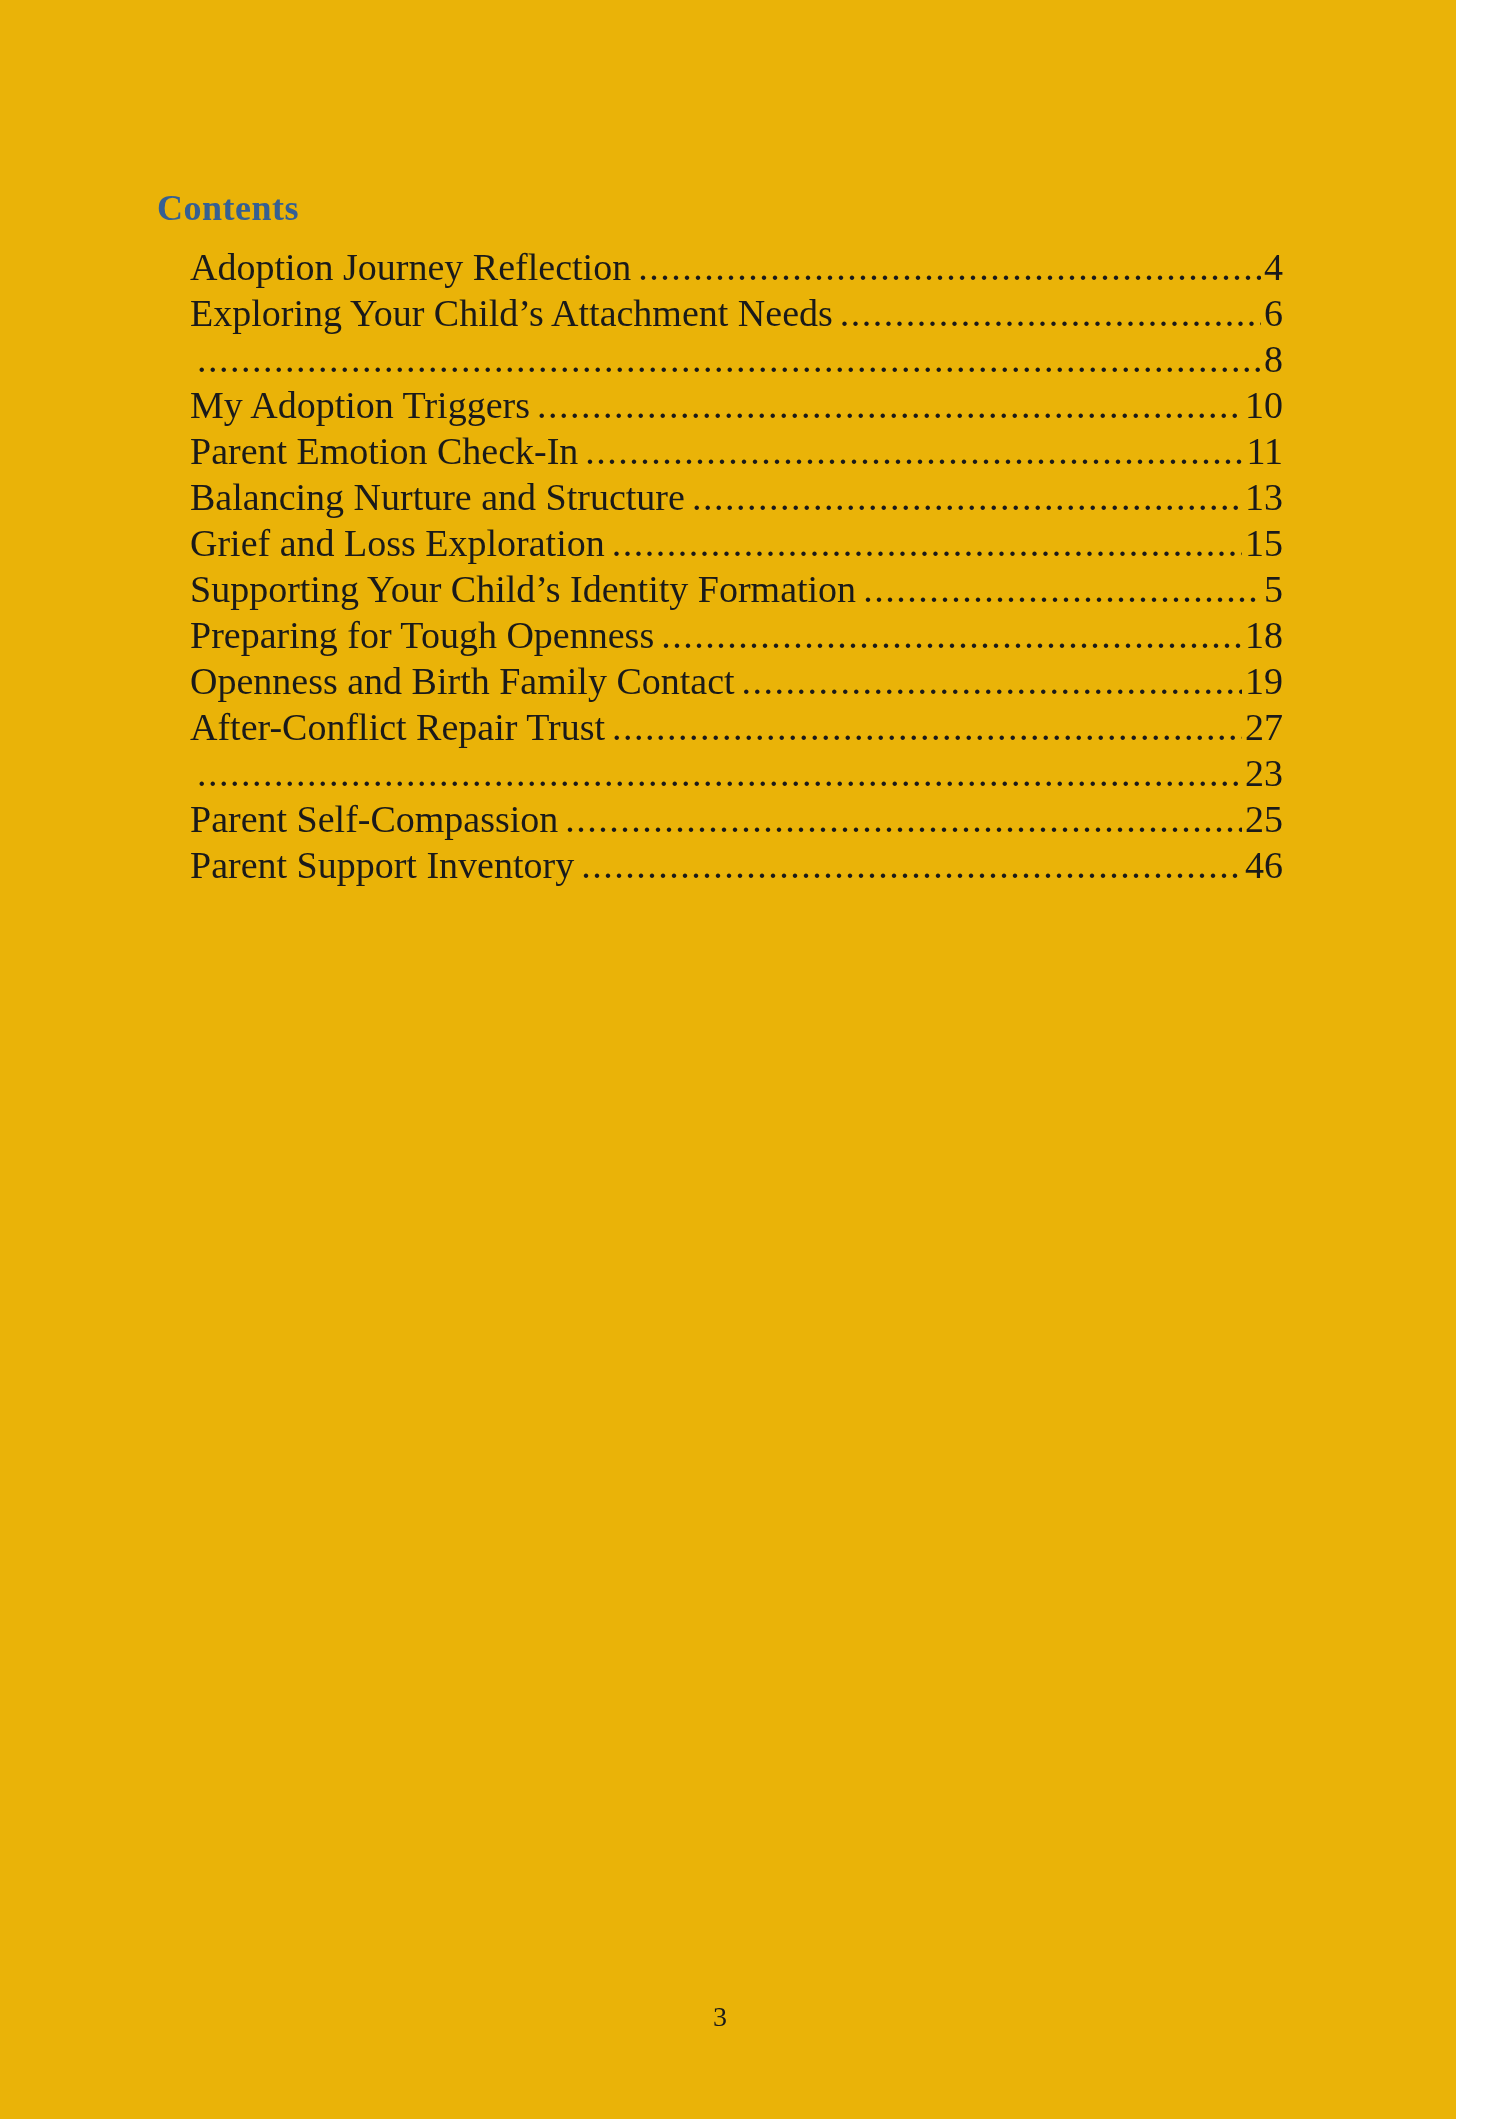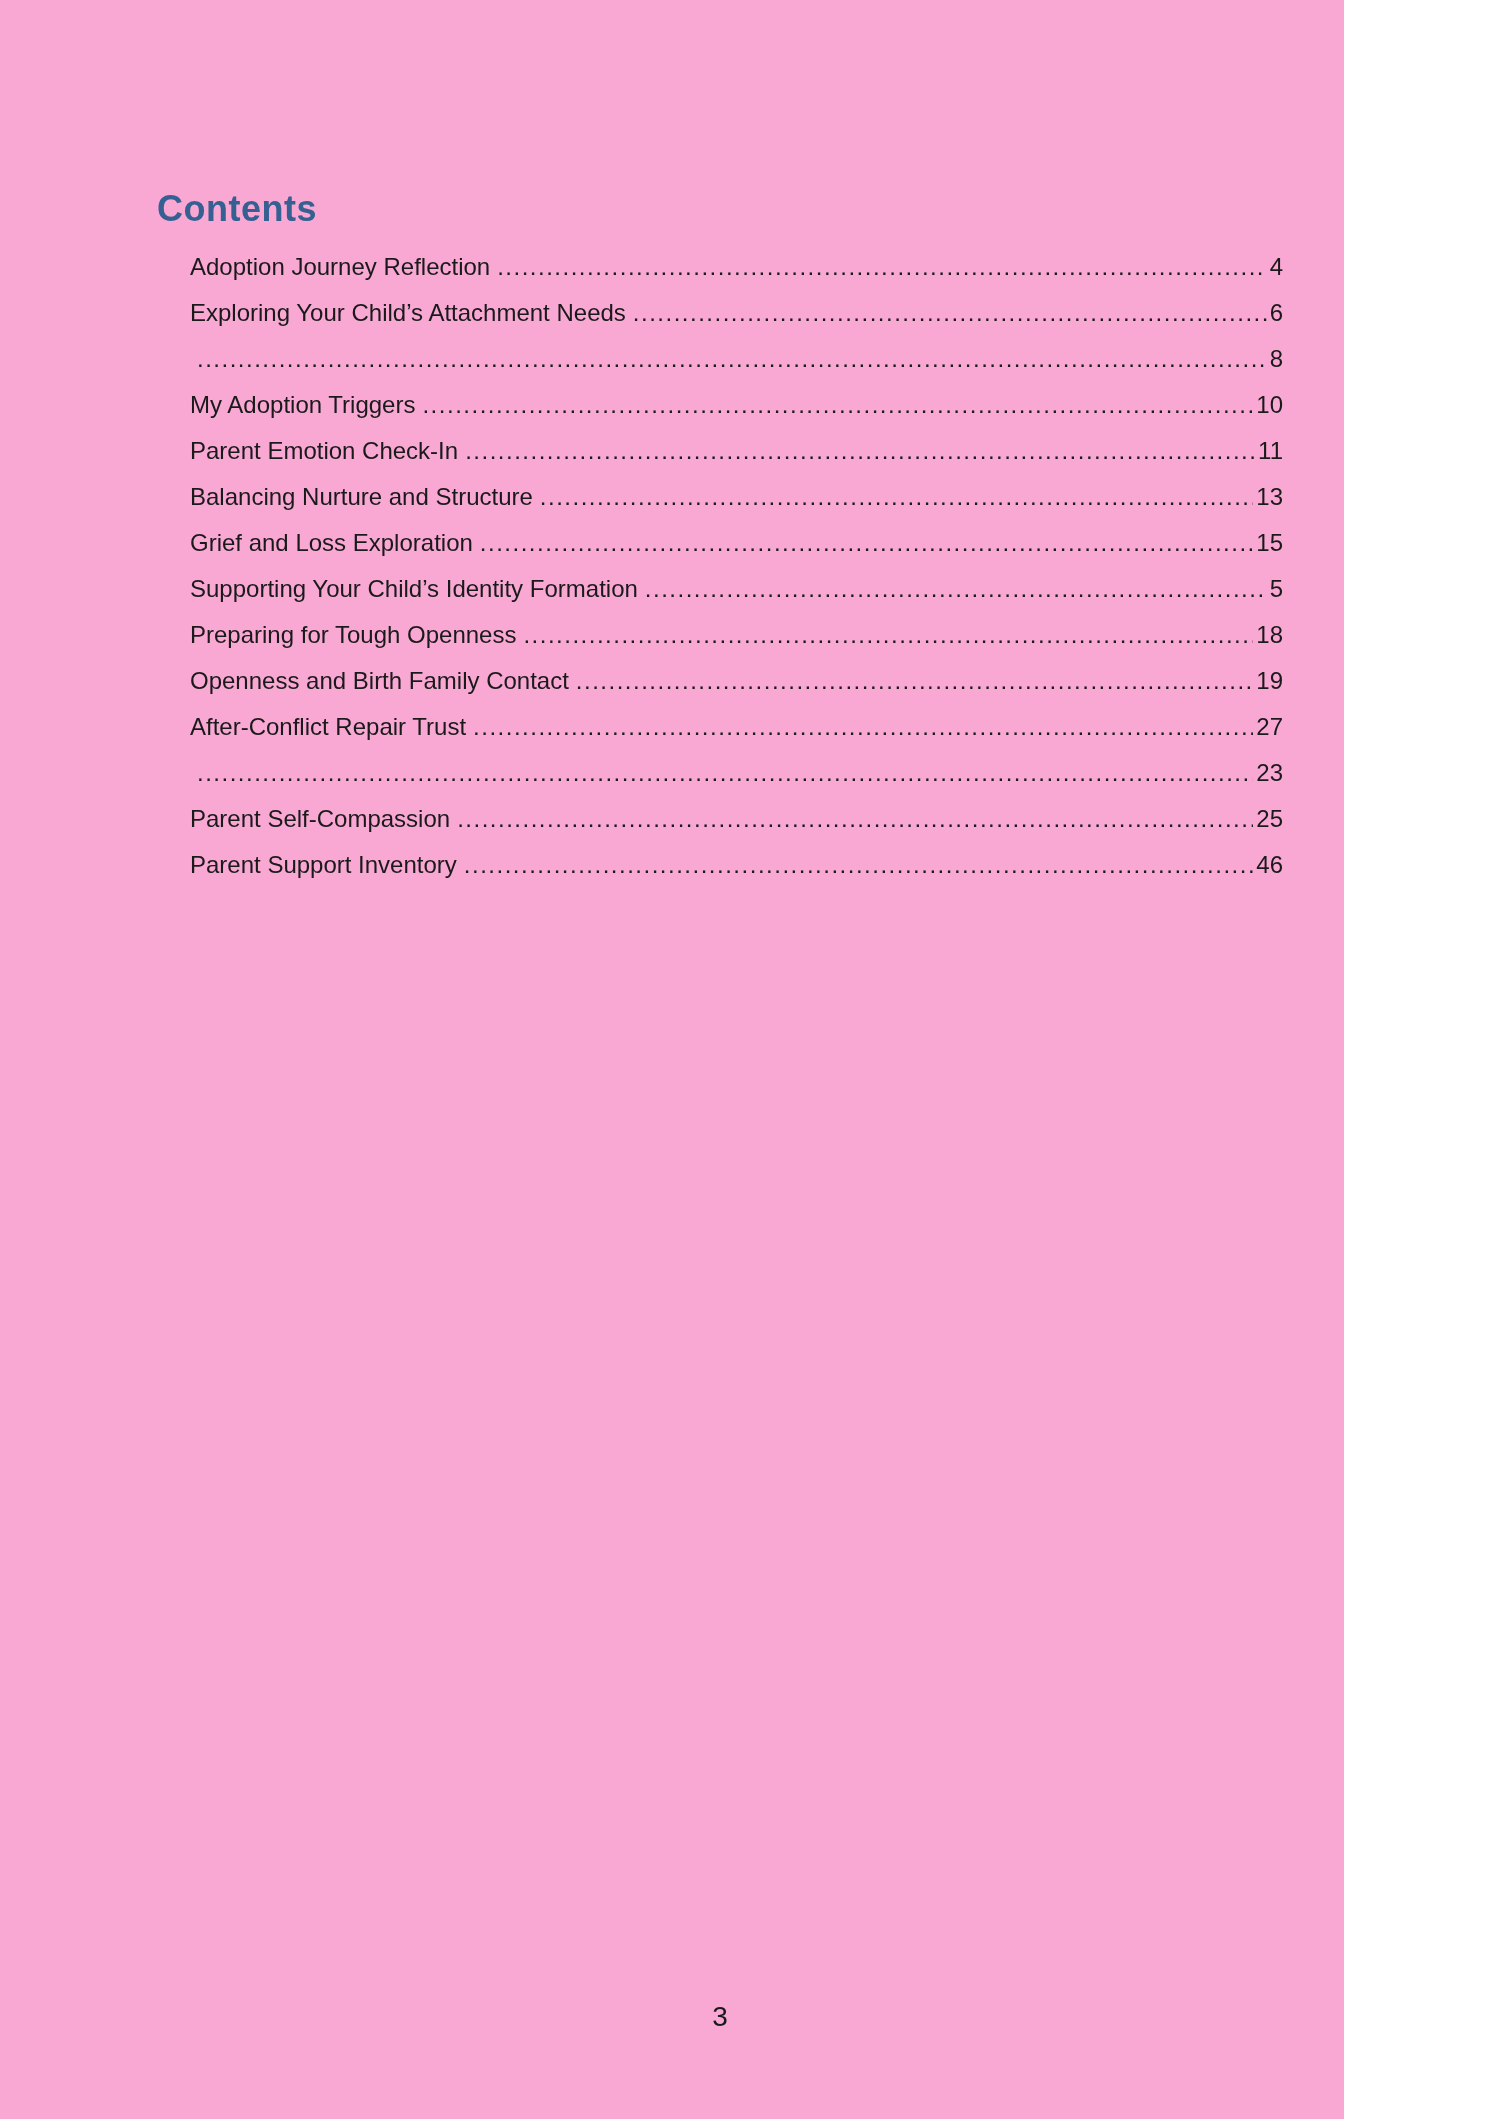--- a/index.html
+++ b/index.html
@@ -2,25 +2,25 @@
 <html style="--heading-color: #366092; --text-color: #1a1a1a;"><head>
 <meta charset="utf-8">
 <style>
   html, body {
     margin: 0;
     padding: 0;
     background: #ffffff;
   }
   .page {
     position: relative;
-    width: 1344px;
+    width: 1456px;
     height: 2119px;
-    background: #f9a8d4;
+    background: #eab308;
     overflow: hidden;
-    font-family: Liberation Sans, sans-serif;
+    font-family: Liberation Serif, serif;
     color: var(--text-color, #1a1a1a);
   }
   .toc-heading {
     position: absolute;
     left: 157px;
     top: 186px;
     margin: 0;
     font-size: 36px;
     line-height: 1.25;
     font-weight: 700;
@@ -32,21 +32,21 @@
     left: 190px;
     top: 244px;
     width: 1093px;
     display: block;
   }
   .toc-row {
     display: flex;
     align-items: baseline;
     height: 46px;
     line-height: 46px;
-    font-size: 24px;
+    font-size: 38px;
     color: var(--text-color, #1a1a1a);
     text-decoration: none;
     text-align: center;
   }
   .toc-title {
     white-space: nowrap;
     flex: 0 0 auto;
   }
   .toc-leader {
     flex: 1 1 auto;

